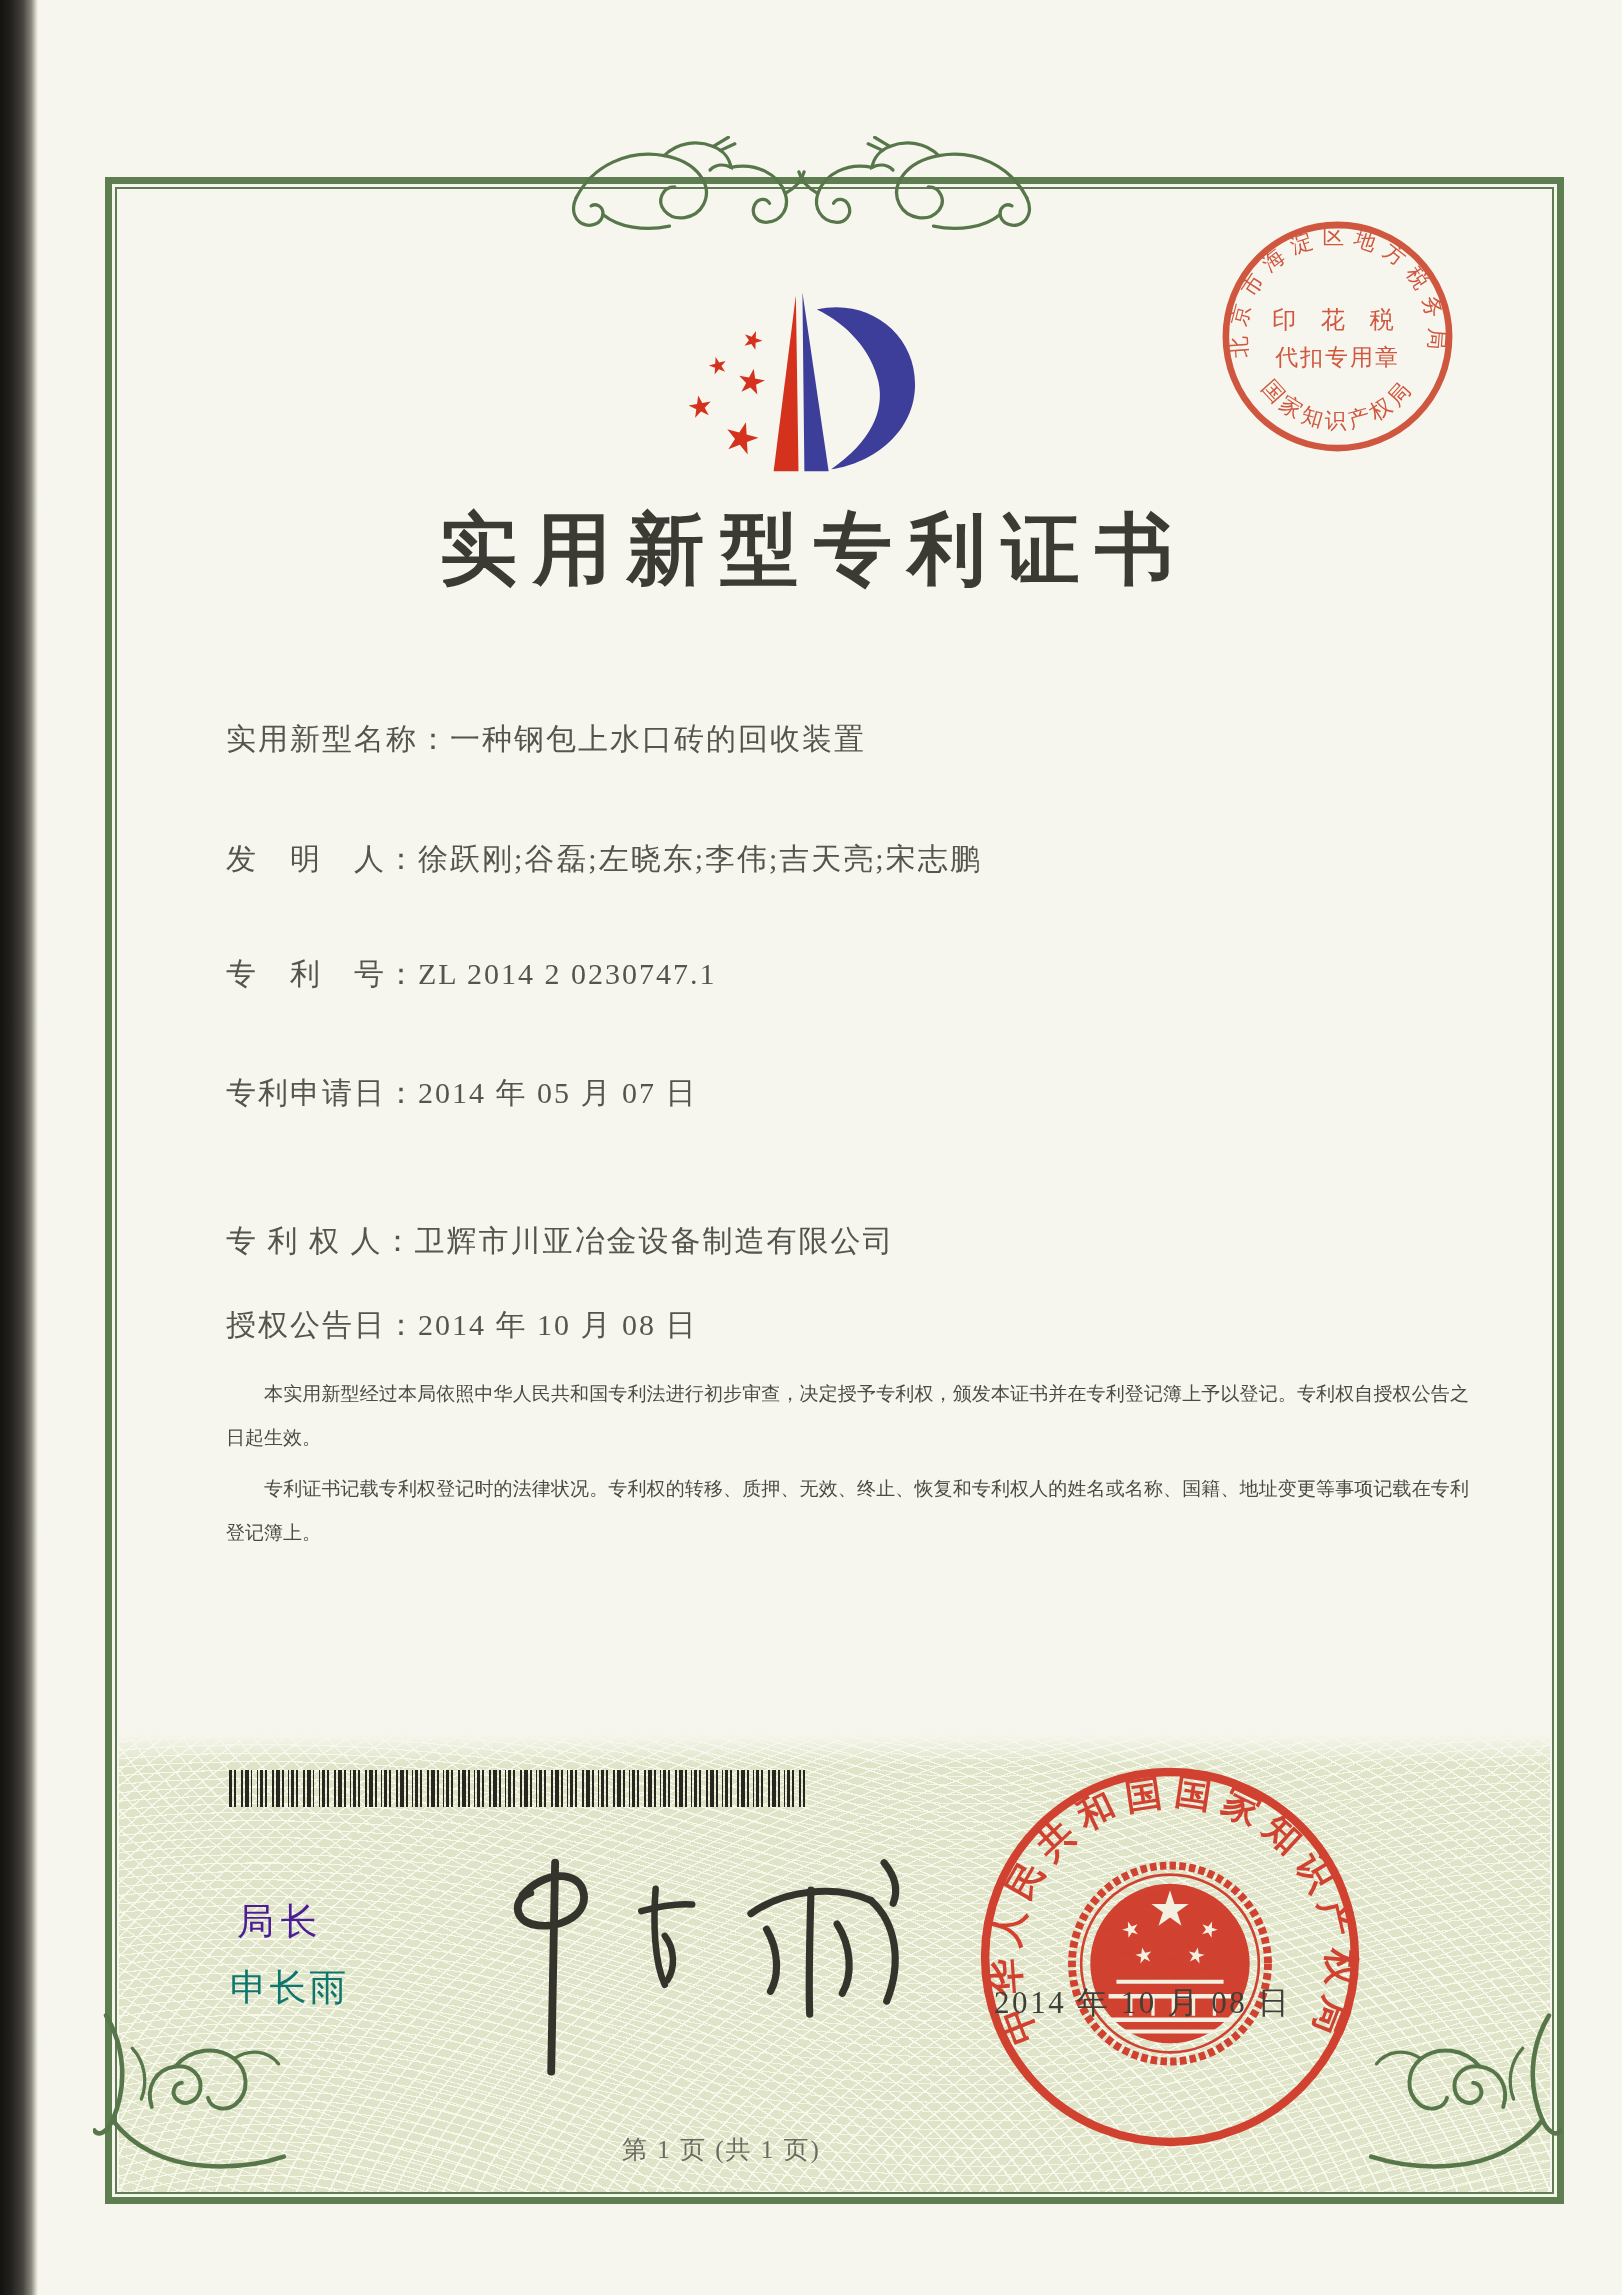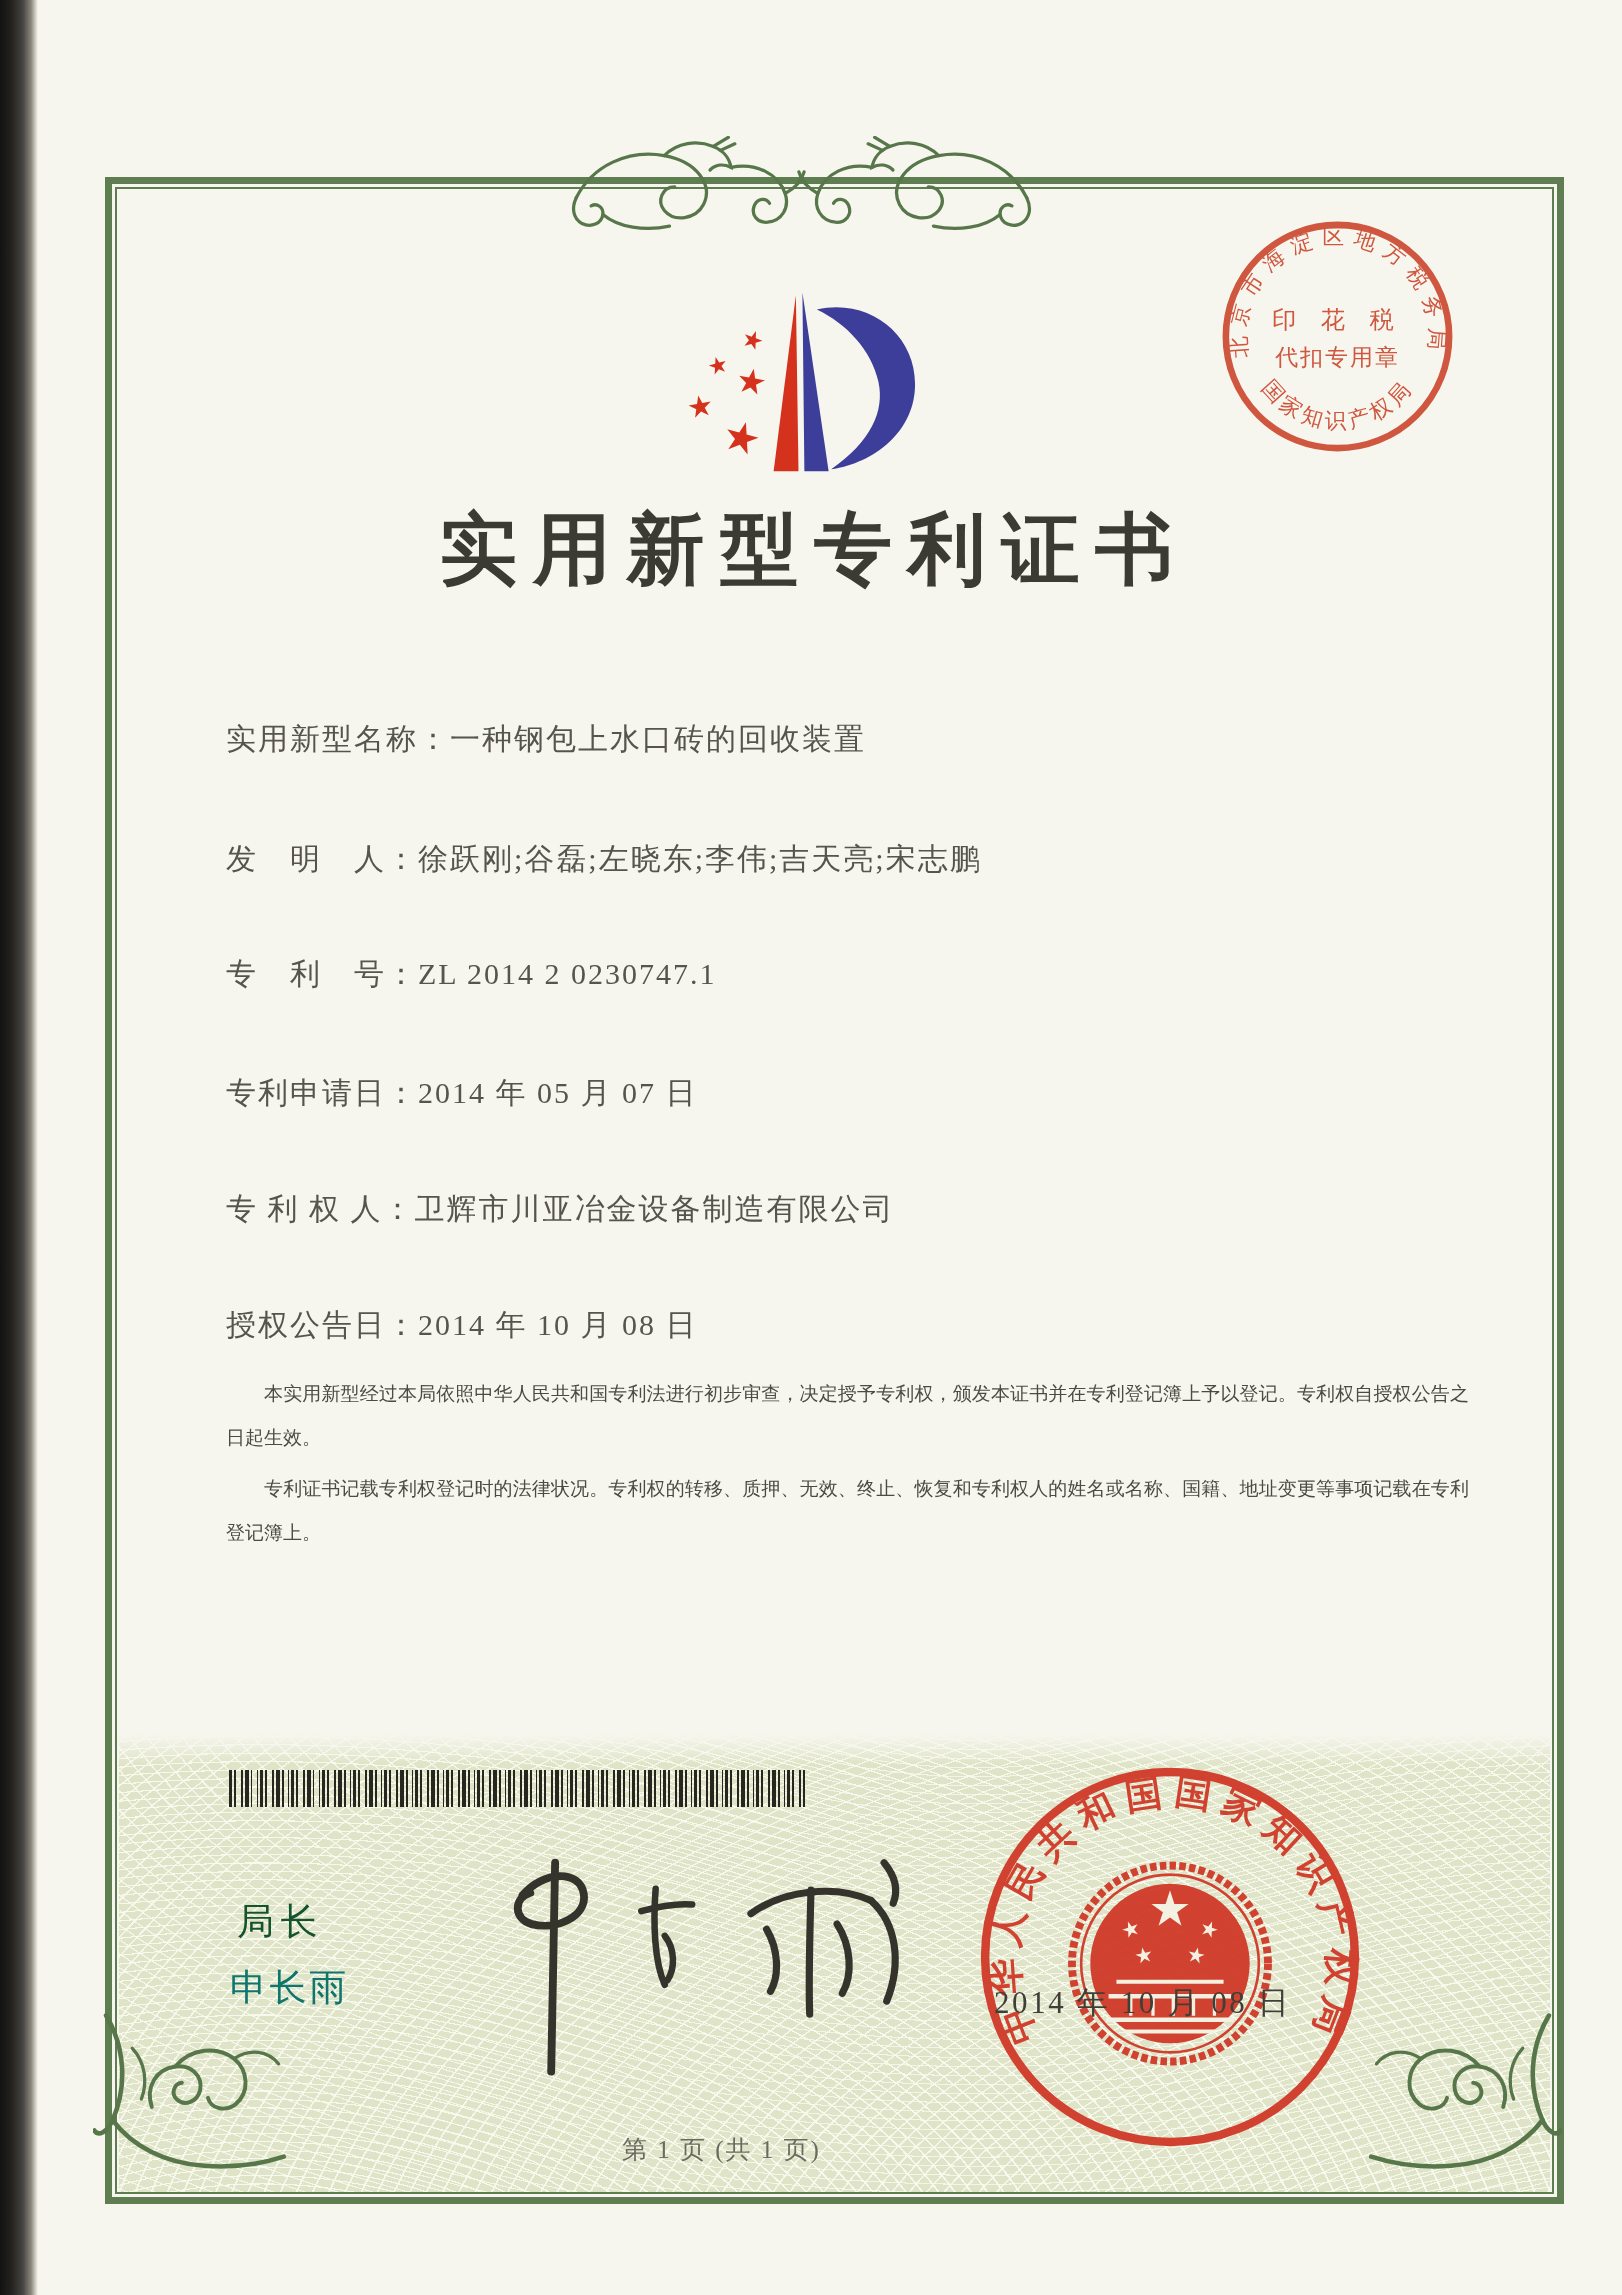--- a/index.html
+++ b/index.html
@@ -23,33 +23,33 @@
   .dragons{position:absolute;left:566px;top:136px;width:471px;height:98px;z-index:3;}
   .corner{position:absolute;width:196px;height:196px;z-index:3;}
   .corner-left{left:93px;top:2009px;}
   .corner-right{left:1366px;top:2009px;transform:scaleX(-1);}
   .cert-no{position:absolute;left:188px;top:288px;font-size:31px;letter-spacing:5.9px;color:#6a685e;z-index:4;white-space:nowrap;}
   .tax-stamp{position:absolute;left:1216px;top:215px;width:243px;height:243px;z-index:4;opacity:.93;}
   .logo{position:absolute;left:674px;top:286px;width:249px;height:203px;z-index:4;}
   .title{position:absolute;left:340px;top:498px;width:948px;text-align:center;font-size:78px;font-weight:700;
          letter-spacing:15.7px;color:#3b3a33;z-index:4;white-space:nowrap;}
   .field{position:absolute;left:226px;font-size:30px;color:#56554c;letter-spacing:2px;z-index:4;white-space:nowrap;}
-  .f1{top:719px}.f2{top:839px}.f3{top:954px}.f4{top:1073px}.f5{top:1189px}.f6{top:1305px}
+  .f1{top:719px}.f2{top:839px}.f3{top:954px}.f4{top:1073px}.f5{top:1221px}.f6{top:1305px}
   .bodytext{position:absolute;left:226px;top:1372px;width:1243px;font-size:19px;line-height:44px;color:#4c4b42;
             text-align:justify;z-index:4;}
   .bodytext p{margin:0 0 6.5px 0;text-indent:2em;}
   .barcode{position:absolute;left:229px;top:1770px;width:576px;height:37px;z-index:4;
     background:repeating-linear-gradient(90deg,
       #27261f 0 3.3px, transparent 3.3px 5.2px,
       #27261f 5.2px 7.2px, transparent 7.2px 12.4px,
       #27261f 12.4px 13.7px, transparent 13.7px 15.7px,
       #27261f 15.7px 20px, transparent 20px 21.6px,
       #27261f 21.6px 23.5px, transparent 23.5px 28px,
       #27261f 28px 29px, transparent 29px 31px);}
-  .officer-title{position:absolute;left:237px;top:1897px;font-size:37px;color:#14532d;letter-spacing:6.5px;z-index:4;}
+  .officer-title{position:absolute;left:237px;top:1897px;font-size:37px;color:#4c1d95;letter-spacing:6.5px;z-index:4;}
   .officer-name{position:absolute;left:230px;top:1963px;font-size:37px;color:#0f766e;letter-spacing:2.6px;z-index:4;}
   .signature{position:absolute;left:445px;top:1851px;width:497px;height:235px;z-index:5;}
   .seal{position:absolute;left:974px;top:1761px;width:392px;height:392px;z-index:5;opacity:.93;}
   .seal-date{position:absolute;left:994px;top:1982px;font-size:31px;color:#3f3e37;letter-spacing:2.6px;z-index:6;white-space:nowrap;}
   .footer{position:absolute;left:622px;top:2133px;font-size:25px;color:#6b6a5f;letter-spacing:2px;z-index:4;white-space:nowrap;}
   svg text{font-family:"Liberation Serif","DejaVu Serif",serif;}
 </style>
 </head>
 <body>
 

